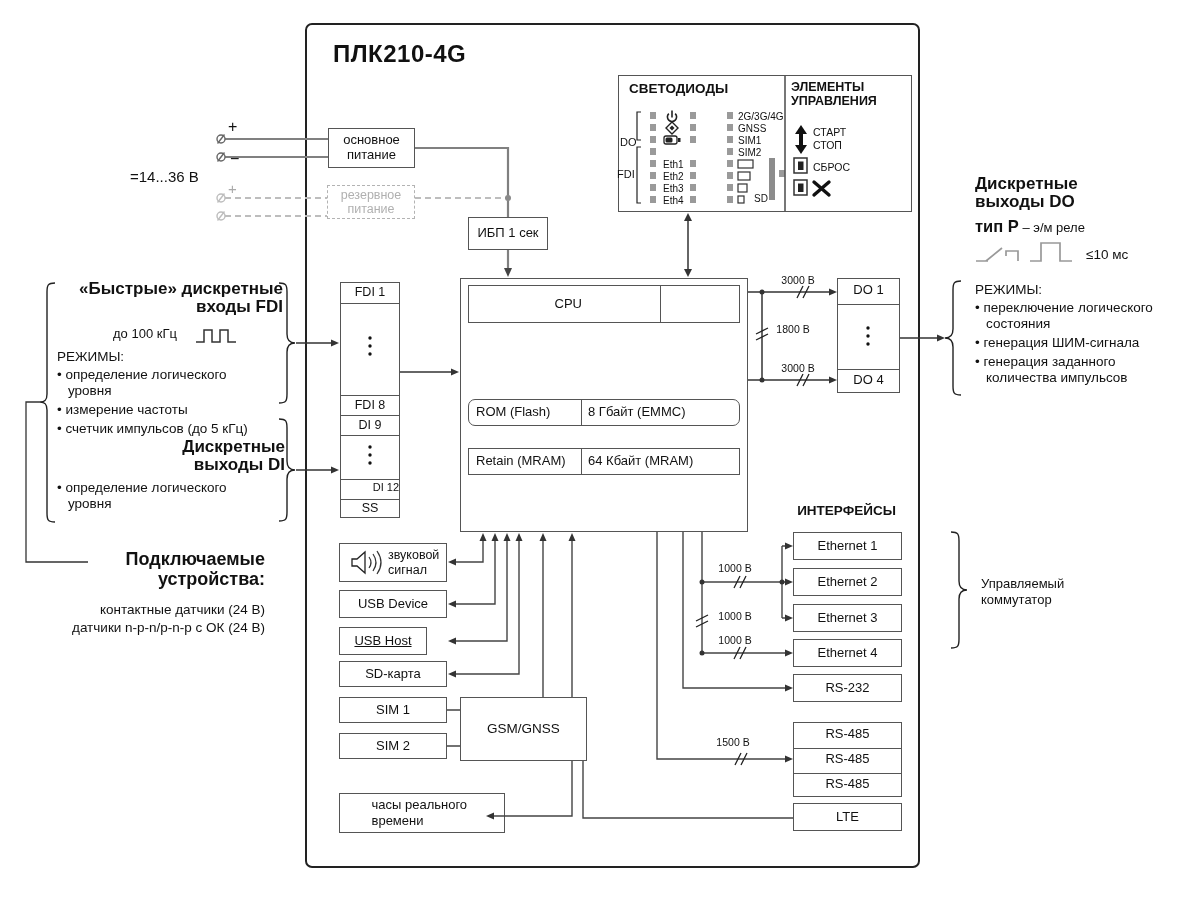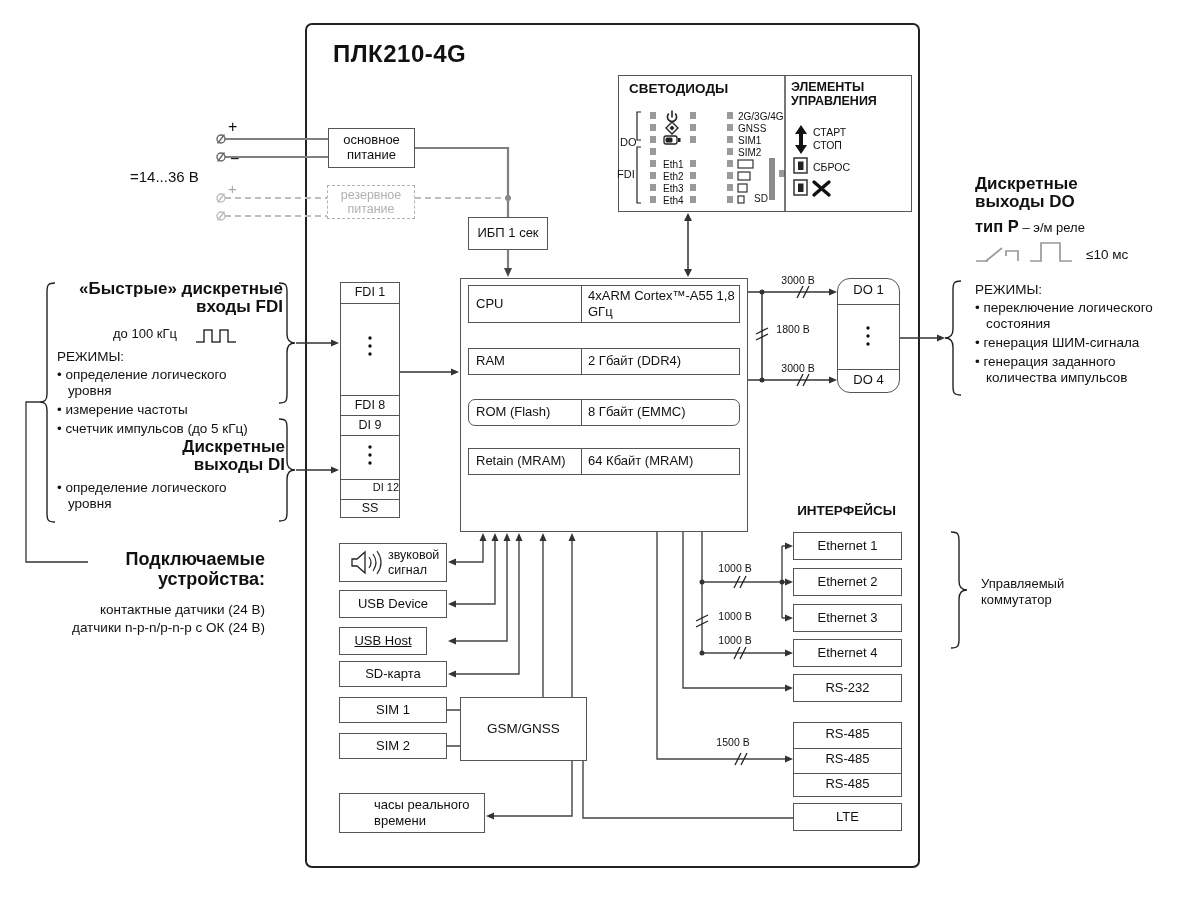--- a/index.html
+++ b/index.html
@@ -54,25 +54,20 @@
   <div class="led-label" style="left:754px;top:193px;">SD</div>
 
   <div class="txt b" style="left:791px;top:80px;width:118px;font-size:12.5px;line-height:1.15;">ЭЛЕМЕНТЫ УПРАВЛЕНИЯ</div>
   <div class="txt" style="left:813px;top:126px;font-size:10.5px;">СТАРТ</div>
   <div class="txt" style="left:813px;top:139px;font-size:10.5px;">СТОП</div>
   <div class="txt" style="left:813px;top:161px;font-size:10.5px;">СБРОС</div>
 
   <div class="box" style="left:460px;top:278px;width:288px;height:254px;border-width:1.8px;"></div>
   <div class="box" style="left:468px;top:285px;width:272px;height:38px;padding:0;">
     <div style="width:113px;border-right:1.5px solid #555;height:100%;display:flex;align-items:center;padding-left:7px;box-sizing:border-box;">CPU</div>
-    <div style="flex:1;text-align:left;padding-left:6px;line-height:1.2;">4xARM Cortex™-A55 1,8 GГц</div>
-  </div>
-  <div class="box" style="left:468px;top:348px;width:272px;height:27px;padding:0;">
-    <div style="width:113px;border-right:1.5px solid #555;height:100%;display:flex;align-items:center;padding-left:7px;box-sizing:border-box;">RAM</div>
-    <div style="flex:1;text-align:left;padding-left:6px;">2 Гбайт (DDR4)</div>
   </div>
   <div class="box" style="left:468px;top:399px;width:272px;height:27px;padding:0;border-radius:7px;">
     <div style="width:113px;border-right:1.5px solid #555;height:100%;display:flex;align-items:center;padding-left:7px;box-sizing:border-box;">ROM (Flash)</div>
     <div style="flex:1;text-align:left;padding-left:6px;">8 Гбайт (EMMC)</div>
   </div>
   <div class="box" style="left:468px;top:448px;width:272px;height:27px;padding:0;">
     <div style="width:113px;border-right:1.5px solid #555;height:100%;display:flex;align-items:center;padding-left:7px;box-sizing:border-box;">Retain (MRAM)</div>
     <div style="flex:1;text-align:left;padding-left:6px;">64 Кбайт (MRAM)</div>
   </div>
 
@@ -83,21 +78,21 @@
     <div class="txt c" style="left:0;right:0;top:115px;font-size:12.5px;">FDI 8</div>
     <div class="hr" style="top:132px;"></div>
     <div class="txt c" style="left:0;right:0;top:135px;font-size:12.5px;">DI 9</div>
     <div class="hr" style="top:152px;"></div>
     <div class="hr" style="top:196px;"></div>
     <div class="txt c" style="left:0;right:0;top:198px;font-size:11px;text-align:right;">DI 12</div>
     <div class="hr" style="top:216px;"></div>
     <div class="txt c" style="left:0;right:0;top:218px;font-size:12.5px;">SS</div>
   </div>
 
-  <div class="box" style="left:837px;top:278px;width:63px;height:115px;padding:0;display:block;border-radius:13px;">
+  <div class="box" style="left:837px;top:278px;width:63px;height:115px;padding:0;display:block;">
     <div class="txt c" style="left:0;right:0;top:4px;font-size:13px;">DO 1</div>
     <div class="hr" style="top:25px;"></div>
     <div class="hr" style="top:90px;"></div>
     <div class="txt c" style="left:0;right:0;top:94px;font-size:13px;">DO 4</div>
   </div>
 
   <div class="txt b r" style="left:48px;top:280px;width:235px;font-size:17px;line-height:1.07;">«Быстрые» дискретные входы FDI</div>
   <div class="txt" style="left:113px;top:327px;font-size:13px;">до 100 кГц</div>
   <div class="txt" style="left:57px;top:349px;font-size:13.5px;">РЕЖИМЫ:</div>
   <div class="txt bullets" style="left:57px;top:367px;width:200px;font-size:13.5px;line-height:1.18;">
@@ -156,21 +151,21 @@
 
   <div class="box" style="left:339px;top:543px;width:108px;height:39px;justify-content:flex-start;">
     <div style="margin-left:48px;width:56px;text-align:left;font-size:12.5px;line-height:1.15;">звуковой сигнал</div>
   </div>
   <div class="box" style="left:339px;top:590px;width:108px;height:28px;">USB Device</div>
   <div class="box" style="left:339px;top:627px;width:88px;height:28px;text-decoration:underline;">USB Host</div>
   <div class="box" style="left:339px;top:661px;width:108px;height:26px;">SD-карта</div>
   <div class="box" style="left:339px;top:697px;width:108px;height:26px;">SIM 1</div>
   <div class="box" style="left:339px;top:733px;width:108px;height:26px;">SIM 2</div>
   <div class="box" style="left:460px;top:697px;width:127px;height:64px;font-size:13.5px;">GSM/GNSS</div>
-  <div class="box" style="left:339px;top:793px;width:146px;height:40px;justify-content:flex-end;">
+  <div class="box" style="left:339px;top:793px;width:166px;height:40px;justify-content:center;">
     <div style="margin-left:9px;width:110px;text-align:left;font-size:13px;line-height:1.2;">часы реального времени</div>
   </div>
 
   <svg class="layer" width="1200" height="900" viewBox="0 0 1200 900">
 
     <g stroke="#808080" stroke-width="2.2" fill="none">
       <path d="M225,139 H328 M225,157 H328"></path>
       <path d="M415,148 H508 V217"></path>
       <path d="M508,250 V269"></path>
     </g>

